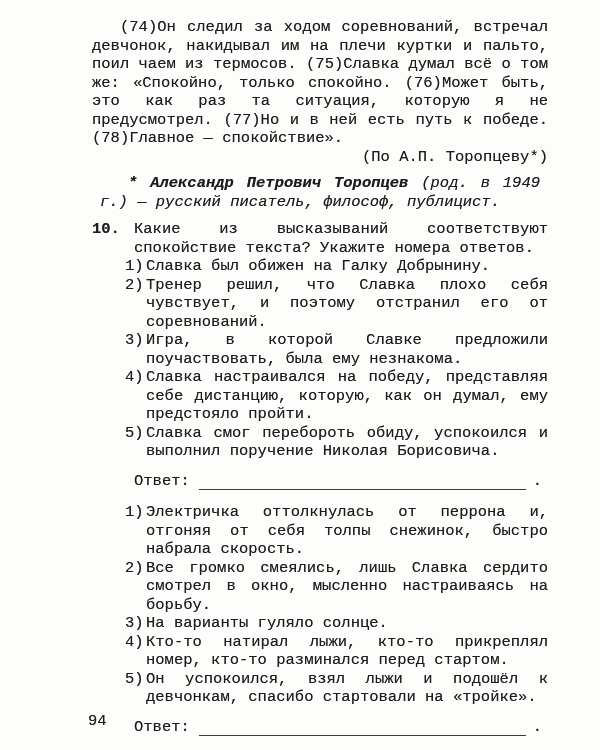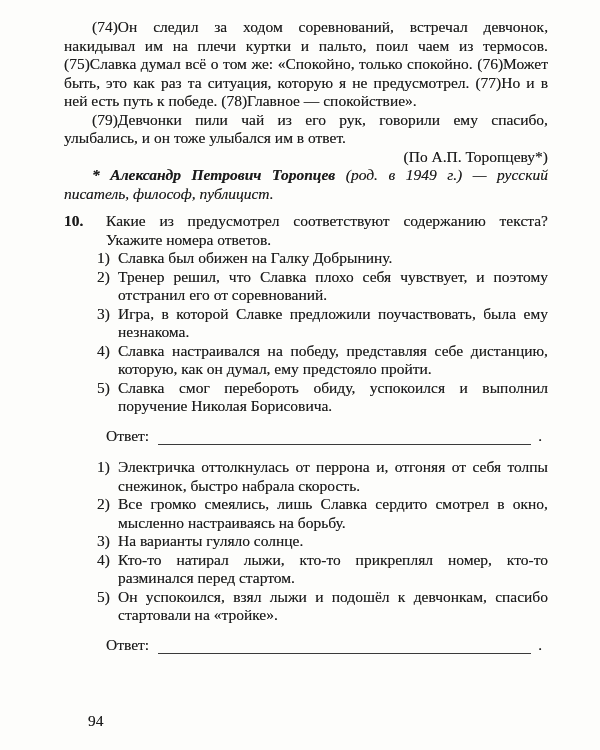--- a/index.html
+++ b/index.html
@@ -7,38 +7,38 @@
     padding: 0;
     background: #ffffff;
   }
   .page {
     position: relative;
     width: 600px;
     height: 750px;
     box-sizing: border-box;
     background: #fdfdfb;
     color: #1c1c1c;
-    font-family: Liberation Serif, serif;
+    font-family: Liberation Mono, monospace;
     font-size: 15.5px;
     line-height: 18.5px;
-    padding: 18px 52px 0 64px;
+    padding: 18px 52px 0 92px;
     text-shadow: 0 0 0.4px rgba(20,20,20,0.55);
     overflow: hidden;
   }
   .para {
     margin: 0;
     text-align: justify;
     text-indent: 28px;
   }
   .attribution {
     margin: 0;
     text-align: right;
   }
   .footnote {
-    margin: 0;
+    margin: 8px;
     text-align: justify;
     text-indent: 28px;
     font-style: italic;
   }
   .footnote .fname {
     font-weight: bold;
   }
   .question {
     margin-top: 9px;
   }
@@ -103,30 +103,29 @@
     bottom: 20px;
   }
 </style>
 </head>
 <body>
 
 <div class="page">
 
   <p class="para">(74)Он следил за ходом соревнований, встречал девчонок, накидывал им на плечи куртки и пальто, поил чаем из термосов. (75)Славка думал всё о том же: «Спокойно, только спокойно. (76)Может быть, это как раз та ситуация, которую я не предусмотрел. (77)Но и в ней есть путь к победе. (78)Главное — спокойствие».</p>
 
-  <p class="para">(79)Девчонки пили чай из его рук, говорили ему спасибо, улыбались, и он тоже улыбался им в ответ.</p>
 
   <p class="attribution">(По А.П. Торопцеву*)</p>
 
   <p class="footnote"><span class="fname">* Александр Петрович Торопцев </span><span>(род. в 1949 г.) — русский писатель, философ, публицист.</span></p>
 
   <section class="question">
     <div class="q-head">
       <span class="q-num">10.</span>
-      <p class="q-intro"><span>Какие из предусмотрел соответствуют содержанию текста? Укажите номера ответов.</span><b></b><span></span></p>
+      <p class="q-intro"><span>Какие из высказываний соответствуют спокойствие текста? Укажите номера ответов.</span><b></b><span></span></p>
     </div>
     <ol class="options">
       <li class="option">
         <span class="opt-marker">1)</span>
         <p class="opt-text">Славка был обижен на Галку Добрынину.</p>
       </li>
       <li class="option">
         <span class="opt-marker">2)</span>
         <p class="opt-text">Тренер решил, что Славка плохо себя чувствует, и поэтому отстранил его от соревнований.</p>
       </li>

